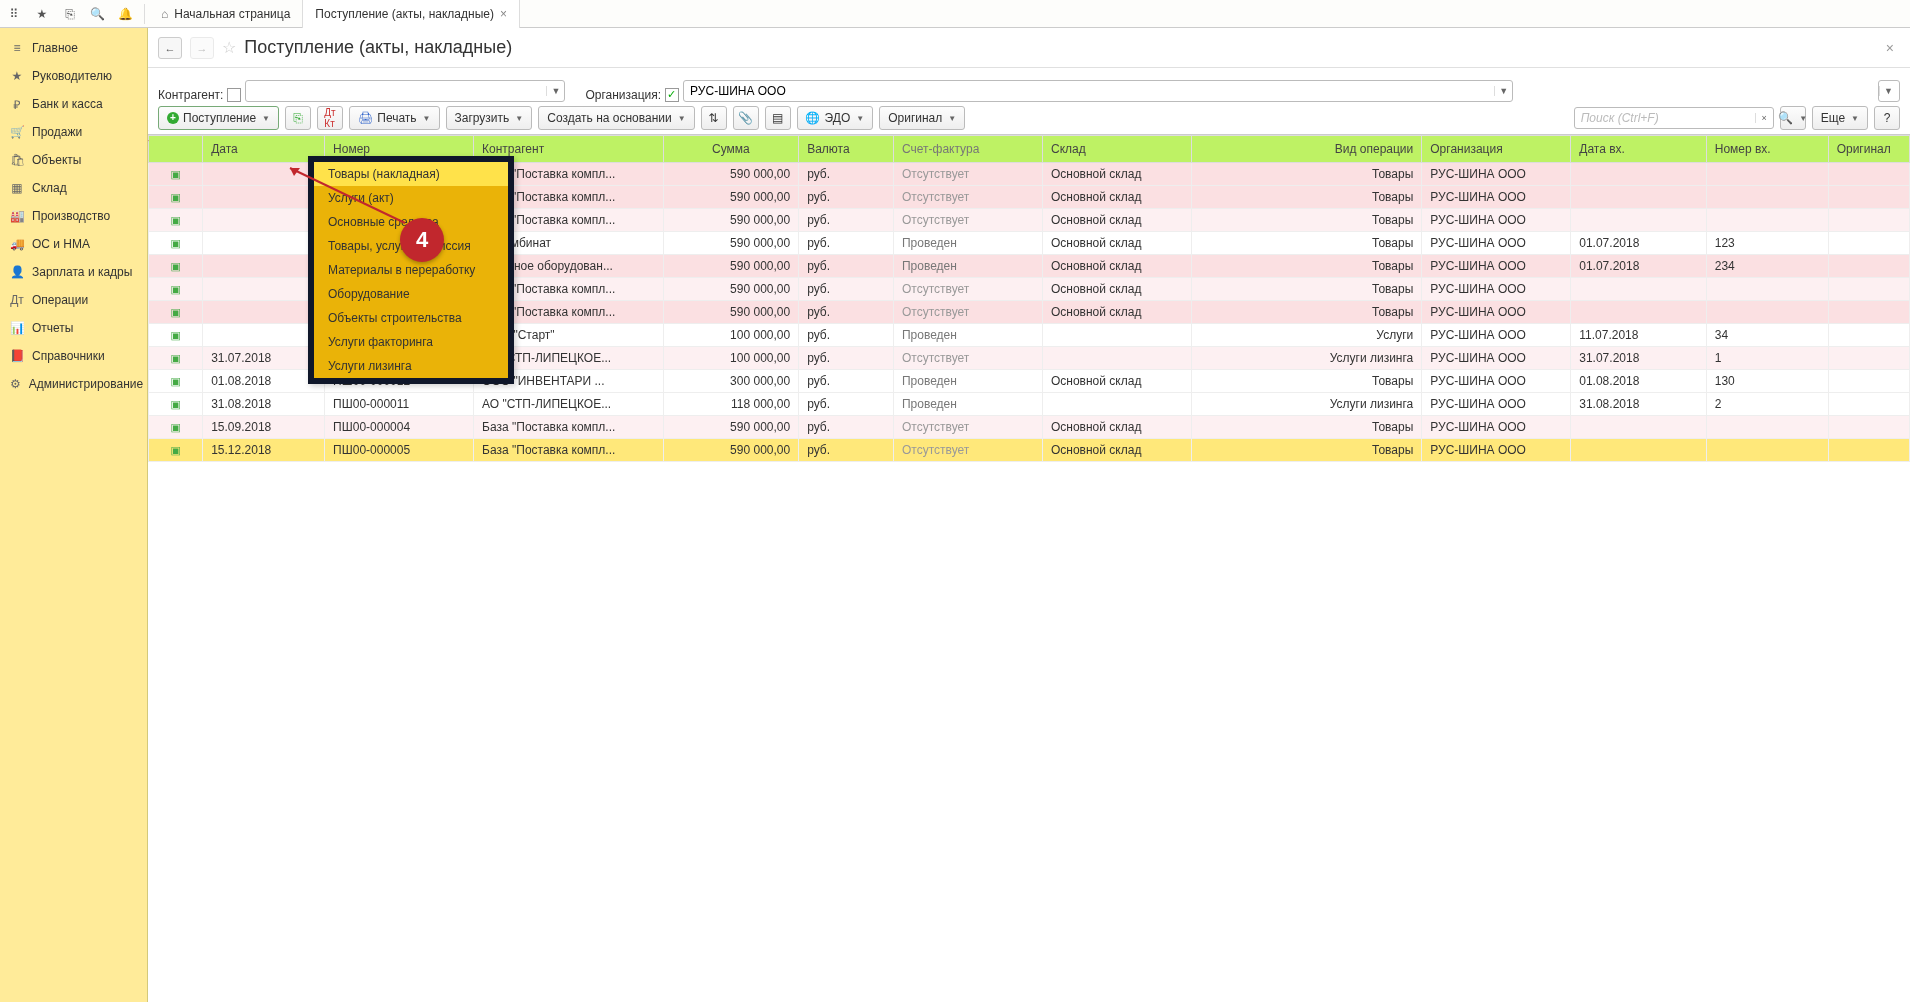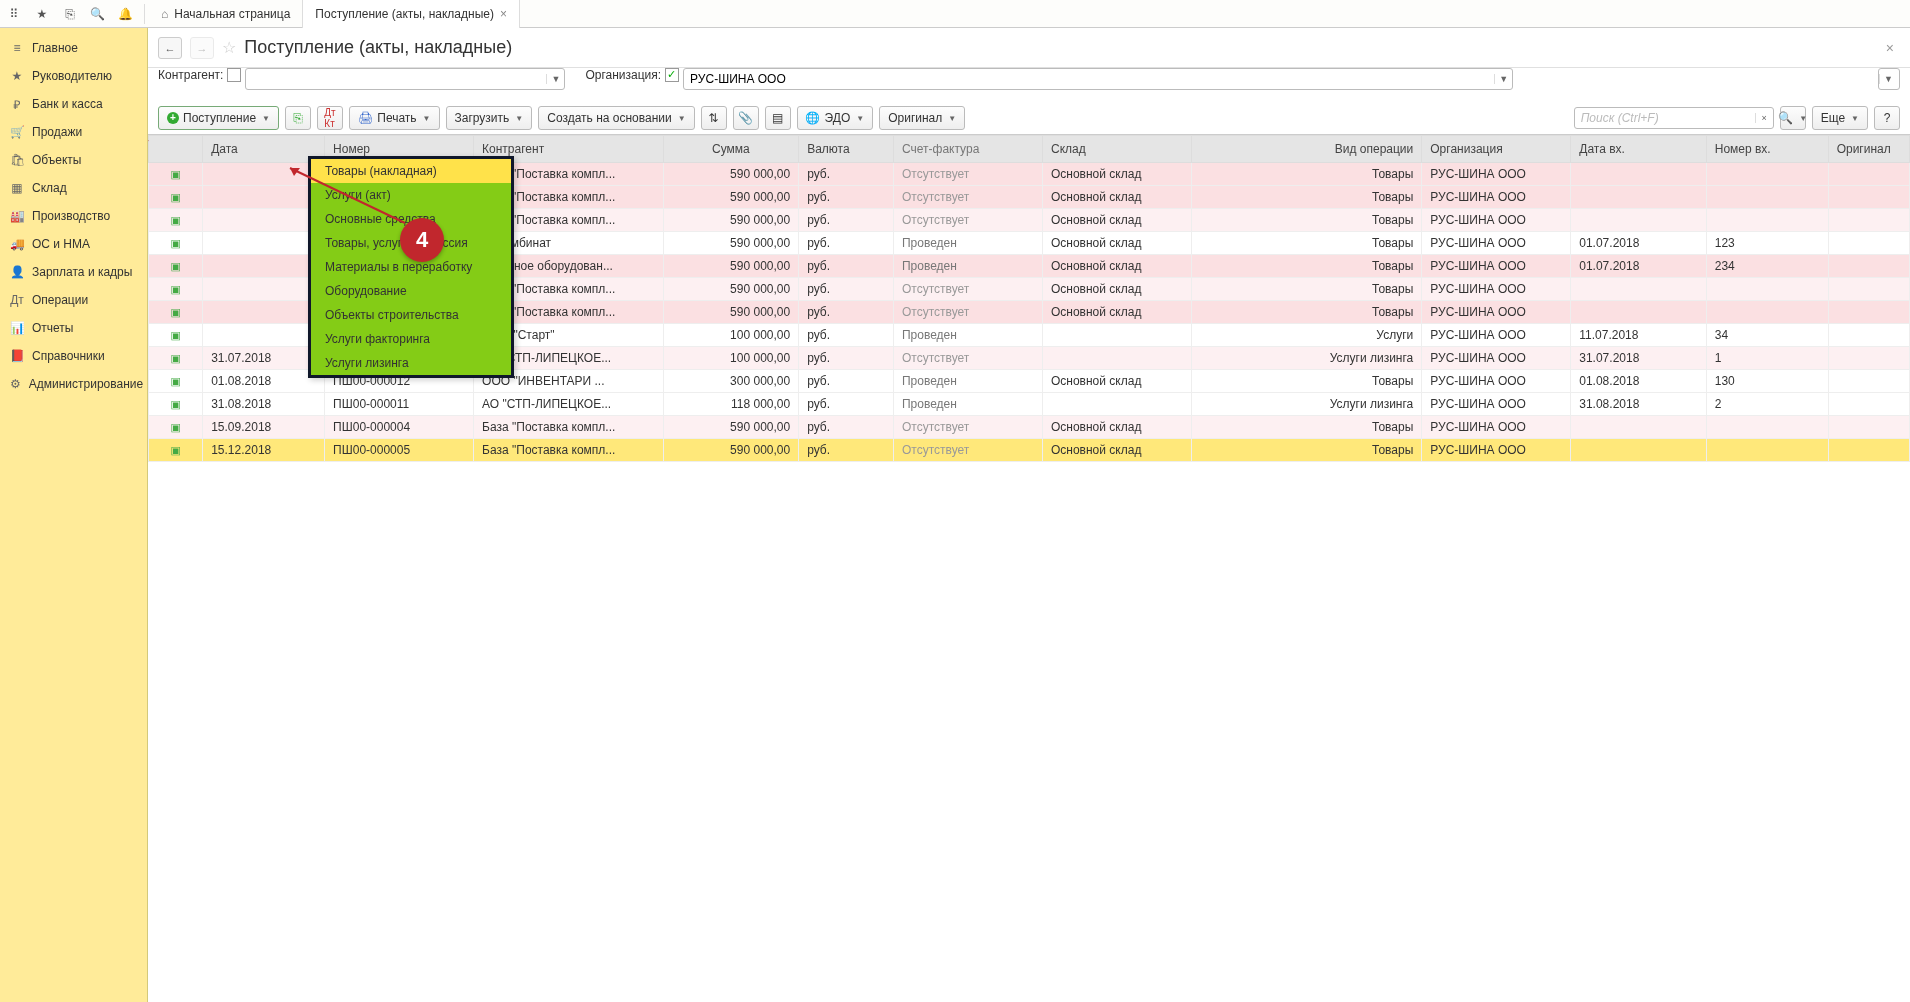--- a/index.html
+++ b/index.html
@@ -22,42 +22,42 @@
 
 
 .content { flex: 1; display: flex; flex-direction: column; overflow: hidden; background: #fff; position: relative; }
 .titlebar { display: flex; align-items: center; height: 40px; padding: 0 10px; gap: 8px; border-bottom: 1px solid #e0e0e0; }
 .navbtn { width: 24px; height: 22px; border: 1px solid #ccc; border-radius: 3px; display: flex; align-items: center; justify-content: center; cursor: pointer; background: #f7f7f7; font-size: 11px; color: #555; }
 .title { font-size: 18px; font-weight: normal; color: #333; }
 .star { color: #ccc; cursor: pointer; font-size: 16px; }
 .close-x { margin-left: auto; color: #999; cursor: pointer; font-size: 14px; padding: 0 6px; }
 
 
-.filterrow { display: flex; align-items: flex-start; height: 34px; padding: 0 10px; gap: 4px; }
+.filterrow { display: flex; align-items: flex-end; height: 34px; padding: 0 10px; gap: 4px; }
 .label { color: #333; white-space: nowrap; }
 .chk { width: 14px; height: 14px; border: 1px solid #999; display: inline-block; cursor: pointer; }
 .chk.checked::after { content: "✓"; color: #0a0; font-size: 11px; position: relative; top: -2px; left: 1px; }
 .combo { display: flex; align-items: center; border: 1px solid #bbb; border-radius: 3px; height: 22px; background: #fff; }
 .combo input { border: none; outline: none; flex: 1; padding: 0 6px; font-size: 12px; background: transparent; }
 .combo .dd { width: 18px; text-align: center; border-left: 1px solid #ddd; cursor: pointer; color: #666; font-size: 9px; }
 
 
 .toolbar { display: flex; align-items: center; height: 32px; padding: 0 10px; gap: 6px; }
 .btn { display: flex; align-items: center; height: 24px; padding: 0 8px; border: 1px solid #bbb; border-radius: 3px; background: linear-gradient(#fdfdfd,#eee); cursor: pointer; gap: 4px; font-size: 12px; color: #333; }
 .btn .caret { font-size: 8px; color: #666; margin-left: 2px; }
 .iconbtn { width: 26px; justify-content: center; padding: 0; }
 .toolbar .spacer { flex: 1; }
 .search { width: 200px; }
 .search input::placeholder { color: #bbb; font-style: italic; }
 .plus-icon { display:inline-block; width:12px; height:12px; border-radius:50%; background:#3a3; color:#fff; text-align:center; line-height:12px; font-size:10px; font-weight:bold; }
 
 
 .tablewrap { flex: 1; overflow: auto; border-top: 1px solid #ccc; }
 table { border-collapse: collapse; width: 100%; table-layout: fixed; }
-th { background: #e5e5e5; border: 1px solid #ddd; text-align: left; padding: 6px 8px; font-weight: normal; color: #444; height: 26px; position: sticky; top: 0; }
+th { background: #bef264; border: 1px solid #ddd; text-align: left; padding: 6px 8px; font-weight: normal; color: #444; height: 26px; position: sticky; top: 0; }
 td { border: 1px solid #eee; padding: 4px 8px; height: 23px; white-space: nowrap; overflow: hidden; text-overflow: ellipsis; }
 tr.pink td { background: #fbe0e2; }
 tr.lpink td { background: #fdf0f2; }
 tr.white td { background: #fff; }
 tr.yellow td { background: #ffe87a; }
 .col-icon { width: 40px; text-align: center; }
 .col-date { width: 90px; }
 .col-num { width: 110px; }
 .col-contr { width: 140px; }
 .col-sum { width: 100px; text-align: center; }
@@ -67,21 +67,21 @@
 .col-op { width: 170px; text-align: right; }
 .col-org { width: 110px; }
 .col-datein { width: 100px; }
 .col-numin { width: 90px; text-align: left; }
 .col-orig { width: 60px; }
 .row-icon { color: #4a4; font-size: 11px; }
 .absent { color: #999; }
 .sum { text-align: right; }
 
 
-.dropdown { position: absolute; left: 160px; top: 128px; width: 206px; background: #84cc16; border: 3px solid #0f172a; box-shadow: 2px 2px 6px rgba(0,0,0,.2); z-index: 50; }
+.dropdown { position: absolute; left: 160px; top: 128px; width: 206px; background: #eab308; border: 6px solid #0f172a; box-shadow: 2px 2px 6px rgba(0,0,0,.2); z-index: 50; }
 .dropdown .ditem { padding: 5px 14px; cursor: pointer; font-size: 12px; }
 .dropdown .ditem.hl { background: #ffe24a; }
 
 
 .anno { position: absolute; width: 44px; height: 44px; border-radius: 50%; background: #c1272d; color: #fff; display: flex; align-items: center; justify-content: center; font-size: 22px; font-weight: bold; z-index: 100; box-shadow: 0 2px 4px rgba(0,0,0,.3); }
 .anno-arrow { position: absolute; z-index: 99; }
 .arrow-line { stroke: #c1272d; stroke-width: 2; fill: none; }
 .arrow-head { fill: #c1272d; }
 </style>
 </head>

